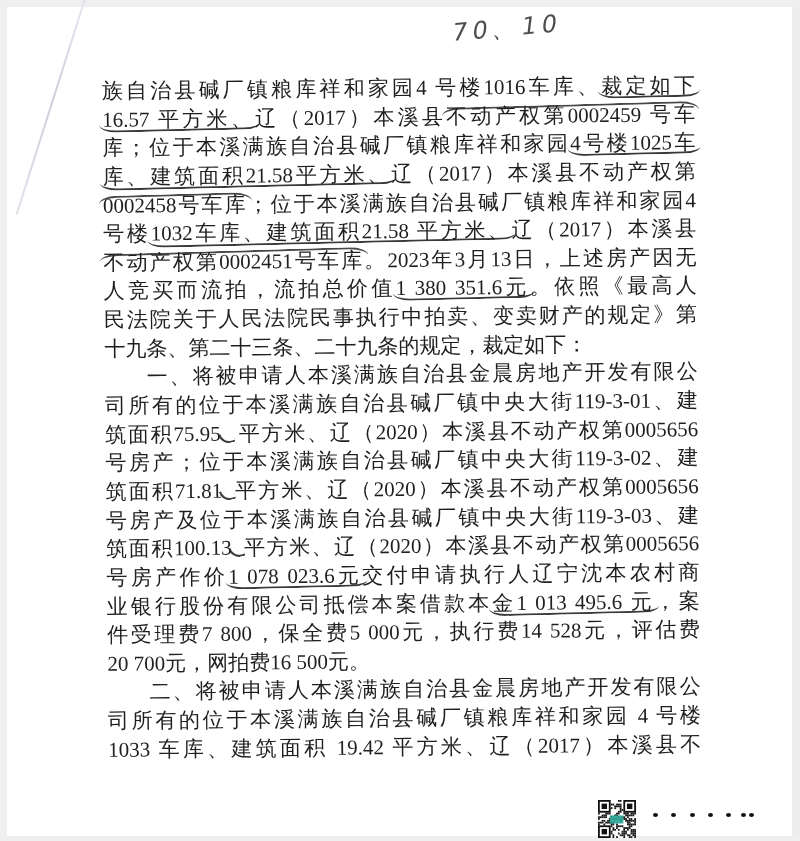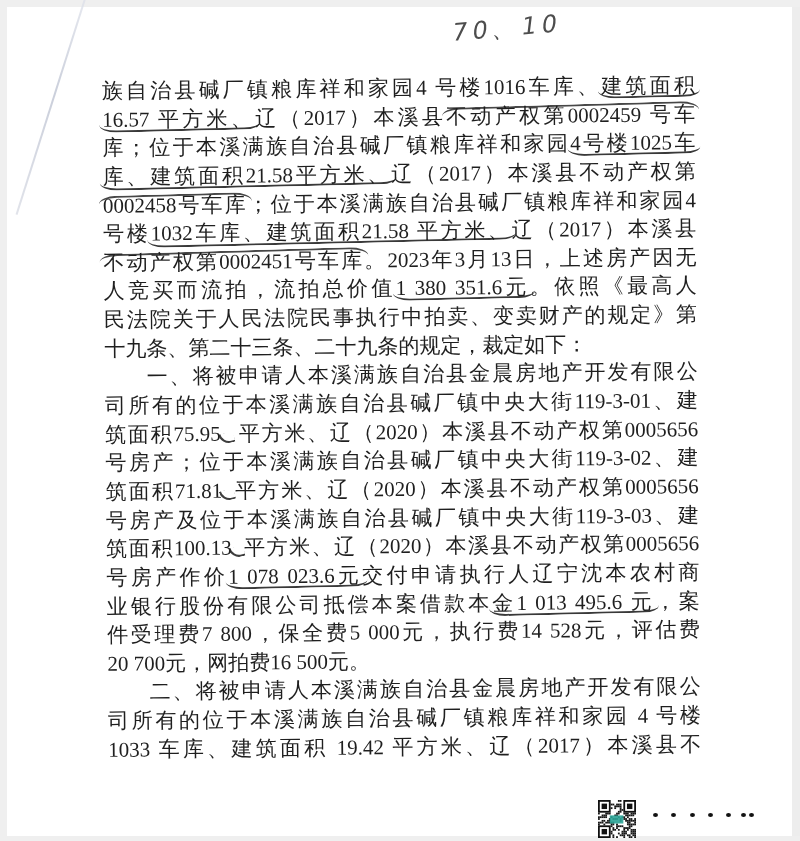--- a/index.html
+++ b/index.html
@@ -76,21 +76,21 @@
 <div class="strip strip-top"></div>
 <div class="strip strip-left"></div>
 <div class="strip strip-right"></div>
 <div class="strip strip-bottom"></div>
 
 <div class="crease"></div>
 
 <div class="hand-note">70、10</div>
 
 <div class="paper-content">
-    <div class="line"><span class="seg">族自治县碱厂镇粮库祥和家园4 号楼1016车库、</span><span class="seg u">建筑面积</span></div>
+    <div class="line"><span class="seg">族自治县碱厂镇粮库祥和家园4 号楼1016车库、</span><span class="seg u">裁定如下</span></div>
     <div class="line"><span class="seg u">16.57 平方米、</span><span class="seg">辽（2017）本溪县</span><span class="seg o">不动产权第0002459 号车</span></div>
     <div class="line"><span class="seg">库；位于本溪满族自治县碱厂镇粮库祥和家园</span><span class="seg u">4号楼1025车</span></div>
     <div class="line"><span class="seg u">库、建筑面积21.58平方米、</span><span class="seg">辽（2017）本溪县不动产权第</span></div>
     <div class="line"><span class="seg o">0002458号车库</span><span class="seg">；位于本溪满族自治县碱厂镇粮库祥和家园4</span></div>
     <div class="line"><span class="seg">号楼</span><span class="seg u">1032车库、建筑面积21.58 平方米、</span><span class="seg">辽（2017）本溪县</span></div>
     <div class="line"><span class="seg o">不动产权第0002451号车库</span><span class="seg">。2023年3月13日，上述房产因无</span></div>
     <div class="line"><span class="seg">人竞买而流拍，流拍总价值</span><span class="seg u">1 380 351.6元</span><span class="seg">。依照《最高人</span></div>
     <div class="line"><span class="seg">民法院关于人民法院民事执行中拍卖、变卖财产的规定》第</span></div>
     <div class="line short"><span class="seg">十九条、第二十三条、二十九条的规定，裁定如下：</span></div>
     <div class="line indent"><span class="seg">一、将被申请人本溪满族自治县金晨房地产开发有限公</span></div>

